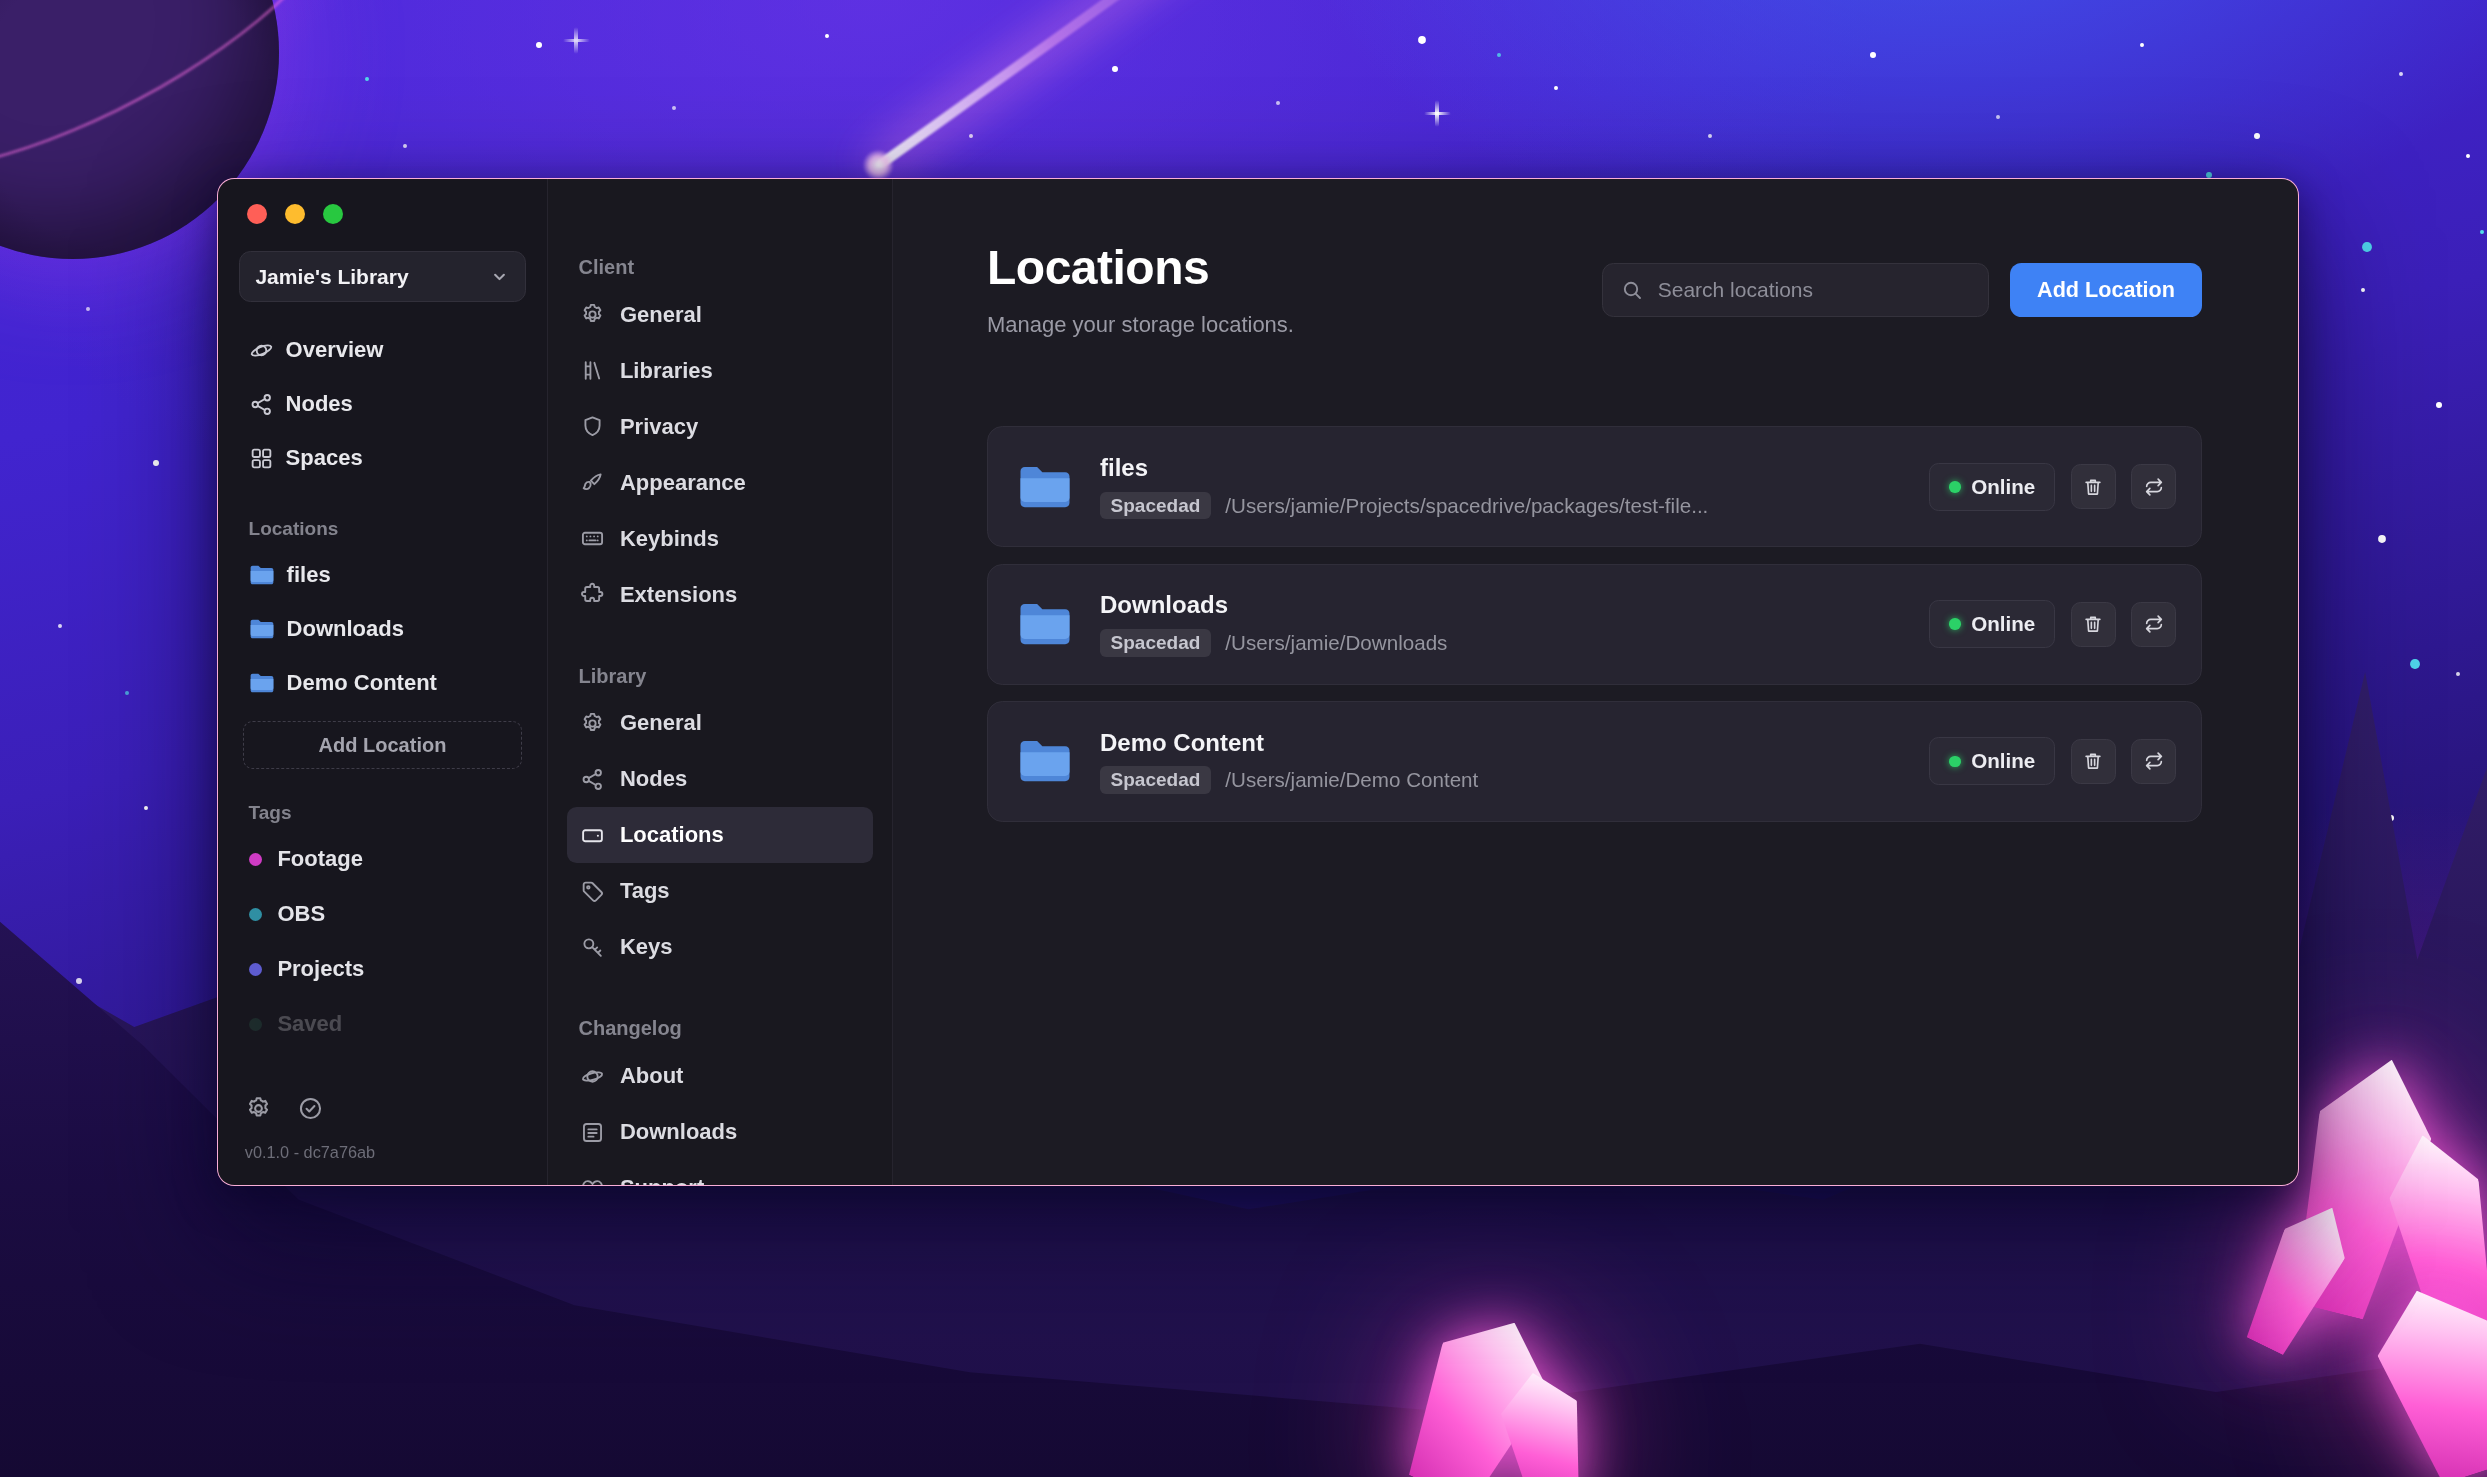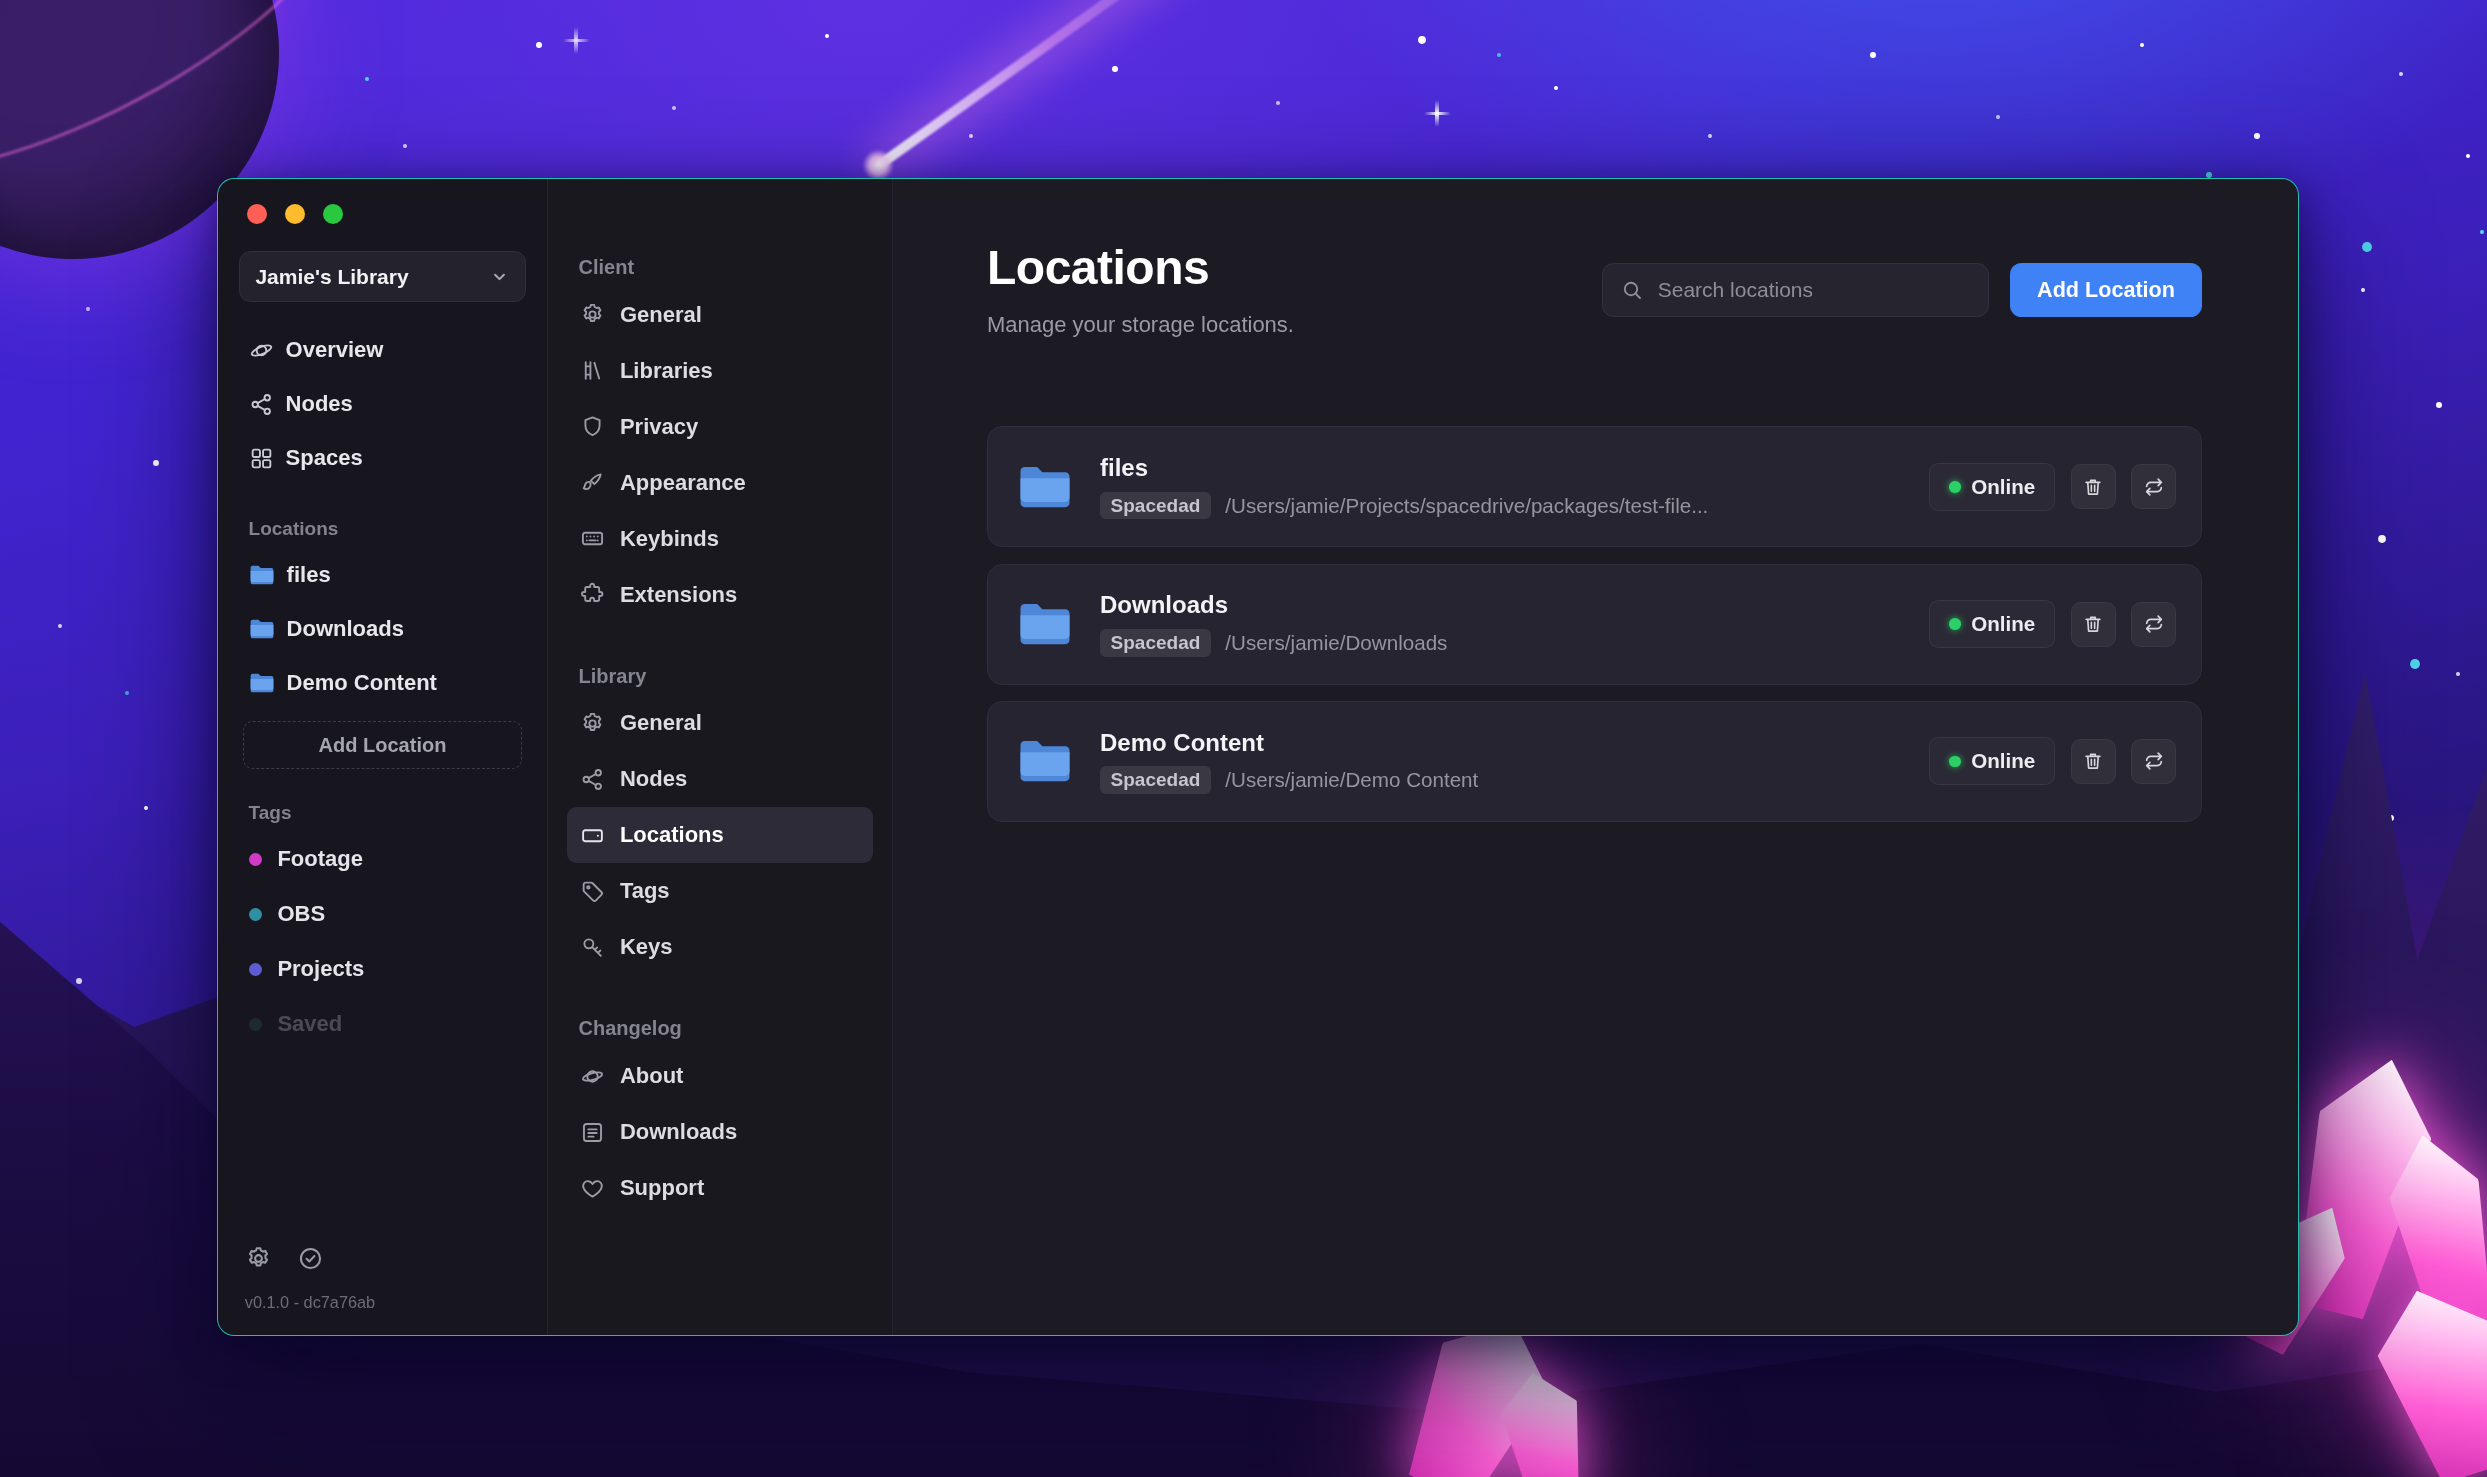--- a/index.html
+++ b/index.html
@@ -68,23 +68,23 @@
     clip-path: polygon(0% 23.7%, 5.8% 40.8%, 12% 61.8%, 23.1% 76.3%, 39% 85.5%, 57.9% 90.8%, 77.2% 81.6%,
       89.1% 88.2%, 100% 82.9%, 100% 100%, 0% 100%); }
 
   .crystal-cluster { position: absolute;
     filter: drop-shadow(0 0 27px rgba(255,96,224,.85)) drop-shadow(0 0 67px rgba(255,60,200,.5)); }
   .shard { position: absolute; display: block;
     background: linear-gradient(205deg, #ffffff 5%, #ffc2f1 28%, #ff5fd6 62%, #cf2aae 100%);
     clip-path: polygon(50% 0, 100% 26%, 80% 100%, 20% 100%, 0 26%); }
 
   
-  .window { position: absolute; left: 217px; top: 178px; width: 2082px; height: 1158px;
+  .window { position: absolute; left: 217px; top: 178px; width: 2082px; height: 1008px;
     border-radius: 17.3px; overflow: hidden; display: flex;
-    background: #14b8a6; border: 1px solid rgba(255,255,255,.07);
+    background: #f9a8d4; border: 1px solid rgba(255,255,255,.07);
     box-shadow: 0 48px 125px rgba(8,4,38,.65), 0 9.6px 38px rgba(8,4,38,.5);
     color: #e8e8ec; }
 
   .icon { width: 25px; height: 25px; display: block; }
   .icon svg { width: 100%; height: 100%; display: block; }
 
   
   .sidebar { width: 330px; flex: 0 0 330px; background: #17161e; padding: 25px 21px 17.3px 21px;
     display: flex; flex-direction: column; border-right: 1px solid #26242e; }
   .traffic { display: flex; gap: 18px; padding-left: 7.7px; }

